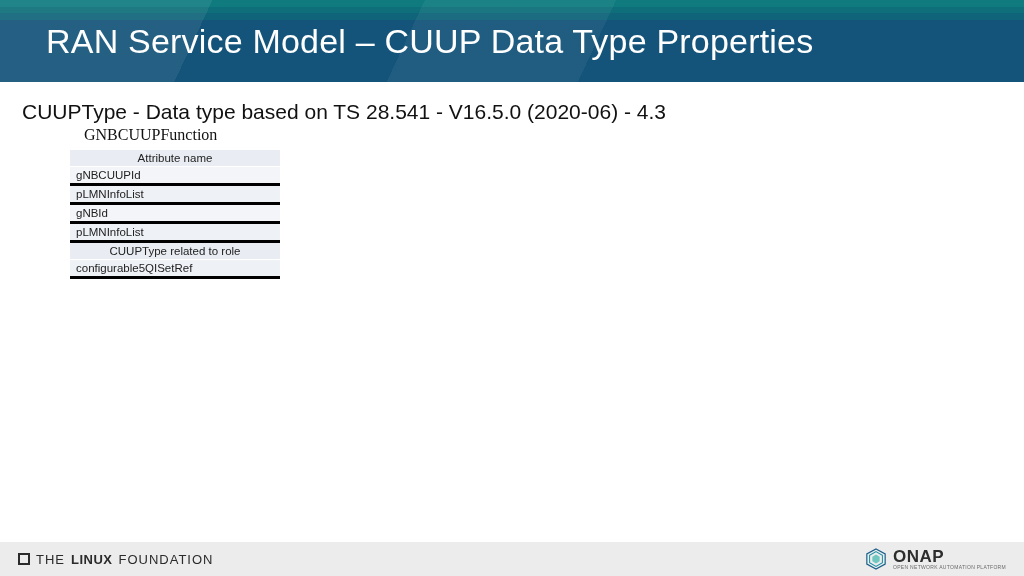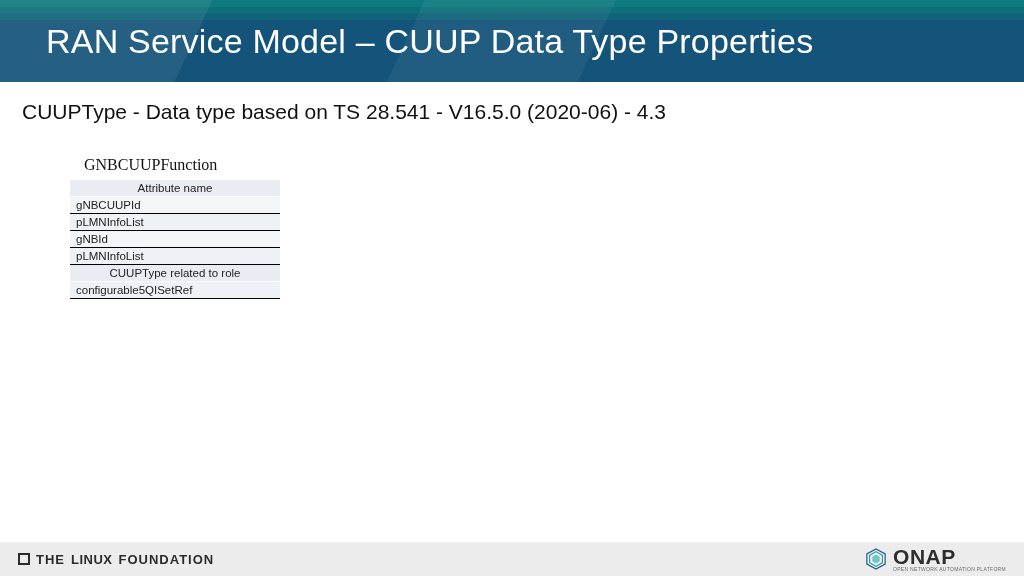--- a/index.html
+++ b/index.html
@@ -16,37 +16,37 @@
   }
   .header::before{
     background: linear-gradient(115deg, rgba(255,255,255,0.07) 0 20%, transparent 20% 40%, rgba(255,255,255,0.05) 40% 58%, transparent 58% 100%);
   }
   .header h1{
     position:absolute; left:46px; top:22px; color:#fff; font-weight:400; font-size:34px; letter-spacing:0.2px;
   }
   .body { padding: 16px 22px 0 22px; }
   .para { font-size: 21px; color:#111; line-height:1.35; font-weight:400; }
   .para + .para { margin-top: 8px; }
-  .tablewrap { margin-top: 30px; margin-left: 48px; width: 222px; }
+  .tablewrap { margin-left: 48px; width: 222px; }
   .tabletitle { font-family: Georgia, "Times New Roman", serif; font-size: 16px; color:#111; margin-bottom:6px; padding-left:14px; }
   .attrtable { width: 210px; font-size: 11.5px; color:#222; }
   .attrtable .hdr { background:#e9edf3; text-align:center; padding:2px 4px; font-weight:400; border-bottom:1px solid #fff;}
-  .attrtable .row { background:#f3f5f9; padding:2px 6px; border-bottom:1px solid #000000;}
+  .attrtable .row { background:#f3f5f9; padding:2px 6px; border-bottom:3px solid #000000;}
   .attrtable .row:nth-child(odd){ background:#eef1f6;}
   .footer {
     position:absolute; left:0; right:0; bottom:0; height:34px; background:#ececec; display:flex; justify-content:space-between; align-items:center; padding:0 18px;
   }
   .lf-logo { display:flex; align-items:center; gap:6px; color:#2b2b2b; font-size:13px; }
   .lf-logo .sq { width:12px; height:12px; border:2px solid #2b2b2b; display:inline-block;}
-  .lf-logo .thin { font-weight:700; letter-spacing:1px;}
+  .lf-logo .thin { font-weight:400; letter-spacing:1px;}
   .lf-logo .bold { font-weight:800; letter-spacing:0.5px;}
   .onap-logo { display:flex; align-items:center; gap:6px; }
   .onap-hex { width:22px; height:22px; }
   .onap-text { display:flex; flex-direction:column; line-height:1; }
-  .onap-text .big { font-weight:800; font-size:21px; color:#2d2d2d; letter-spacing:0.5px;}
+  .onap-text .big { font-weight:800; font-size:17px; color:#2d2d2d; letter-spacing:0.5px;}
   .onap-text .small { font-size:5px; color:#6a6a6a; letter-spacing:0.3px;}
 </style>
 </head>
 <body>
 <div class="slide">
 
   <div class="header">
     <h1>RAN Service Model – CUUP Data Type Properties</h1>
   </div>
 

